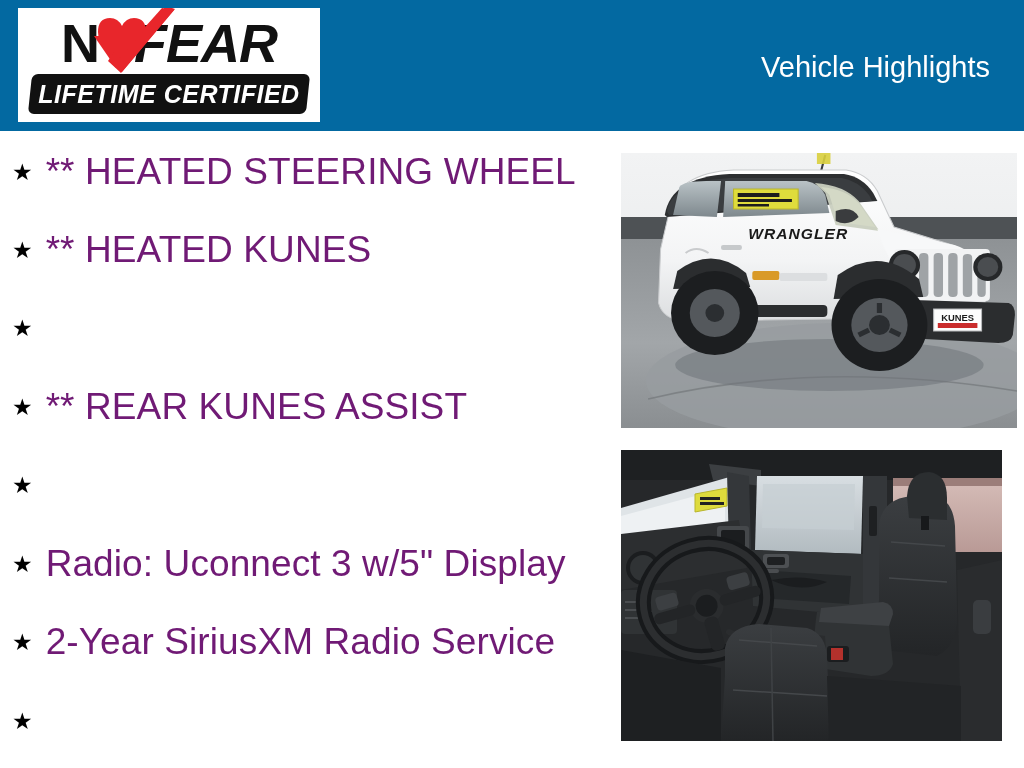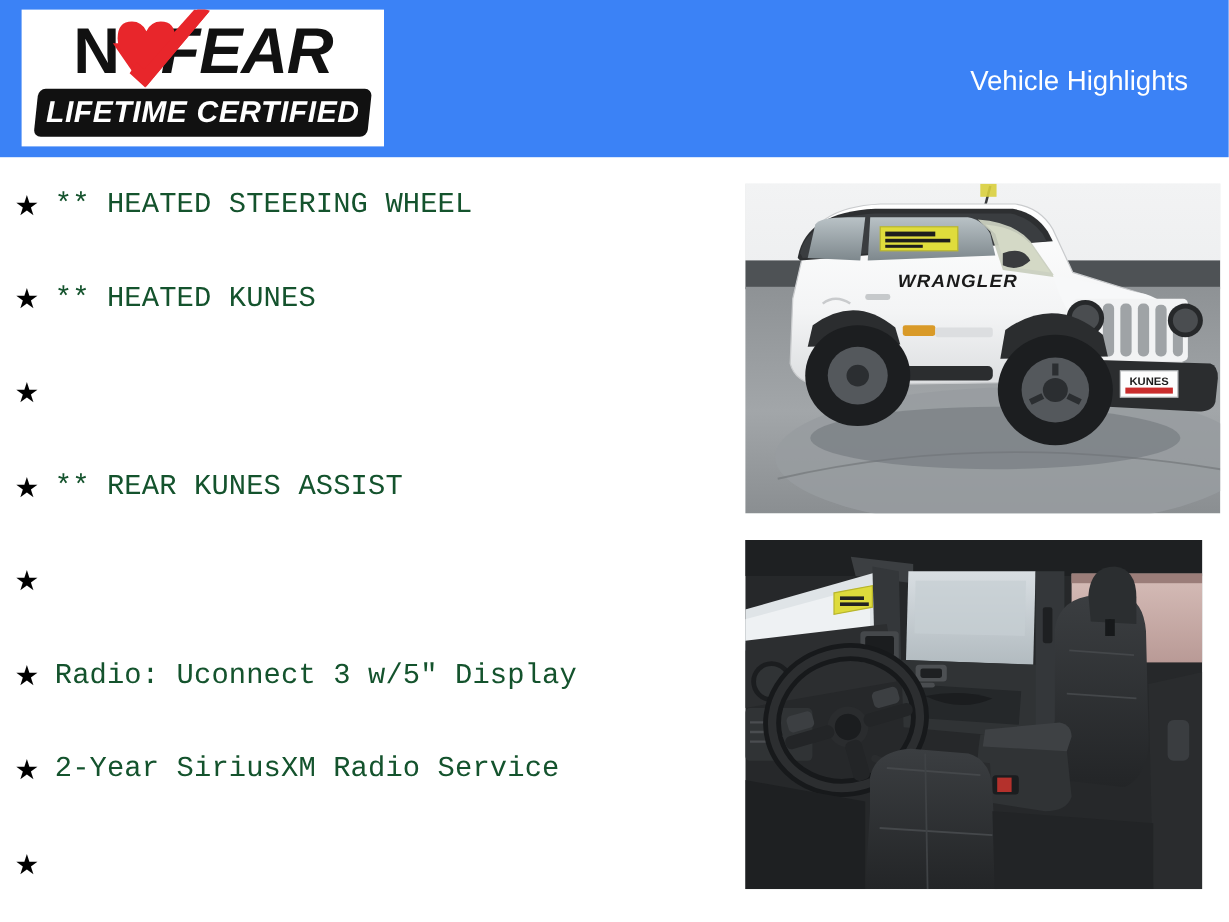--- a/index.html
+++ b/index.html
@@ -15,21 +15,21 @@
     font-family: "Liberation Sans", sans-serif;
     -webkit-font-smoothing: antialiased;
   }
 
   
   .header-bar {
     position: absolute;
     left: 0; top: 0;
     width: 1024px;
     height: 131px;
-    background: #3b82f6;
+    background: #0369a1;
   }
   .brand-logo {
     position: absolute;
     left: 18px;
     top: 8px;
     width: 302px;
     height: 114px;
     background: #ffffff;
     overflow: hidden;
   }
@@ -97,21 +97,21 @@
     font-size: 25px;
     letter-spacing: 0.5px;
     transform: skewX(6deg);
     white-space: nowrap;
   }
 
   .header-title {
     position: absolute;
     right: 34px;
     top: 50px;
-    font-size: 23px;
+    font-size: 29px;
     line-height: 34px;
     color: #ffffff;
     font-family: "Liberation Sans", sans-serif;
     font-weight: normal;
     white-space: nowrap;
     text-align: right;
   }
 
   
   .highlights-list {
@@ -130,24 +130,24 @@
     white-space: nowrap;
   }
   .hl-star {
     font-size: 23px;
     line-height: 40px;
     color: #000000;
     margin-right: 13px;
     font-family: "DejaVu Sans", sans-serif;
   }
   .hl-text {
-    font-size: 24px;
+    font-size: 37px;
     line-height: 40px;
-    color: #14532d;
-    font-family: Liberation Mono, monospace;
+    color: #701a75;
+    font-family: Liberation Sans, sans-serif;
     letter-spacing: 0.1px;
   }
 
   
   .photo {
     position: absolute;
     overflow: hidden;
     background: #eceded;
   }
   .photo-exterior {

